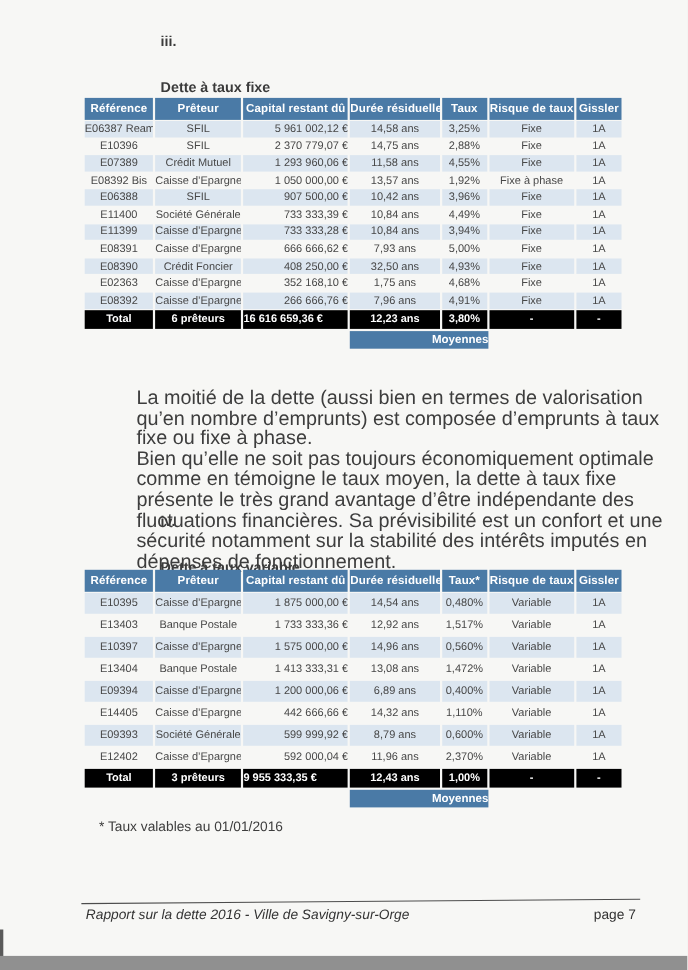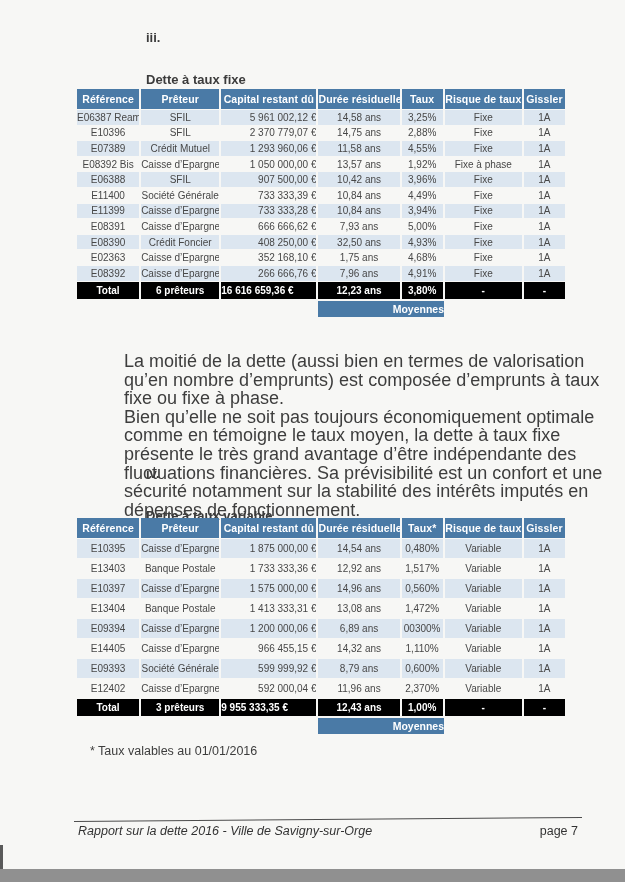--- a/index.html
+++ b/index.html
@@ -262,28 +262,28 @@
             <td>13,08 ans</td>
             <td>1,472%</td>
             <td>Variable</td>
             <td>1A</td>
           </tr>
           <tr>
             <td>E09394</td>
             <td>Caisse d’Epargne</td>
             <td>1 200 000,06 €</td>
             <td>6,89 ans</td>
-            <td>00300%</td>
+            <td>0,400%</td>
             <td>Variable</td>
             <td>1A</td>
           </tr>
           <tr>
             <td>E14405</td>
             <td>Caisse d’Epargne</td>
-            <td>966 455,15 €</td>
+            <td>442 666,66 €</td>
             <td>14,32 ans</td>
             <td>1,110%</td>
             <td>Variable</td>
             <td>1A</td>
           </tr>
           <tr>
             <td>E09393</td>
             <td>Société Générale</td>
             <td>599 999,92 €</td>
             <td>8,79 ans</td>

